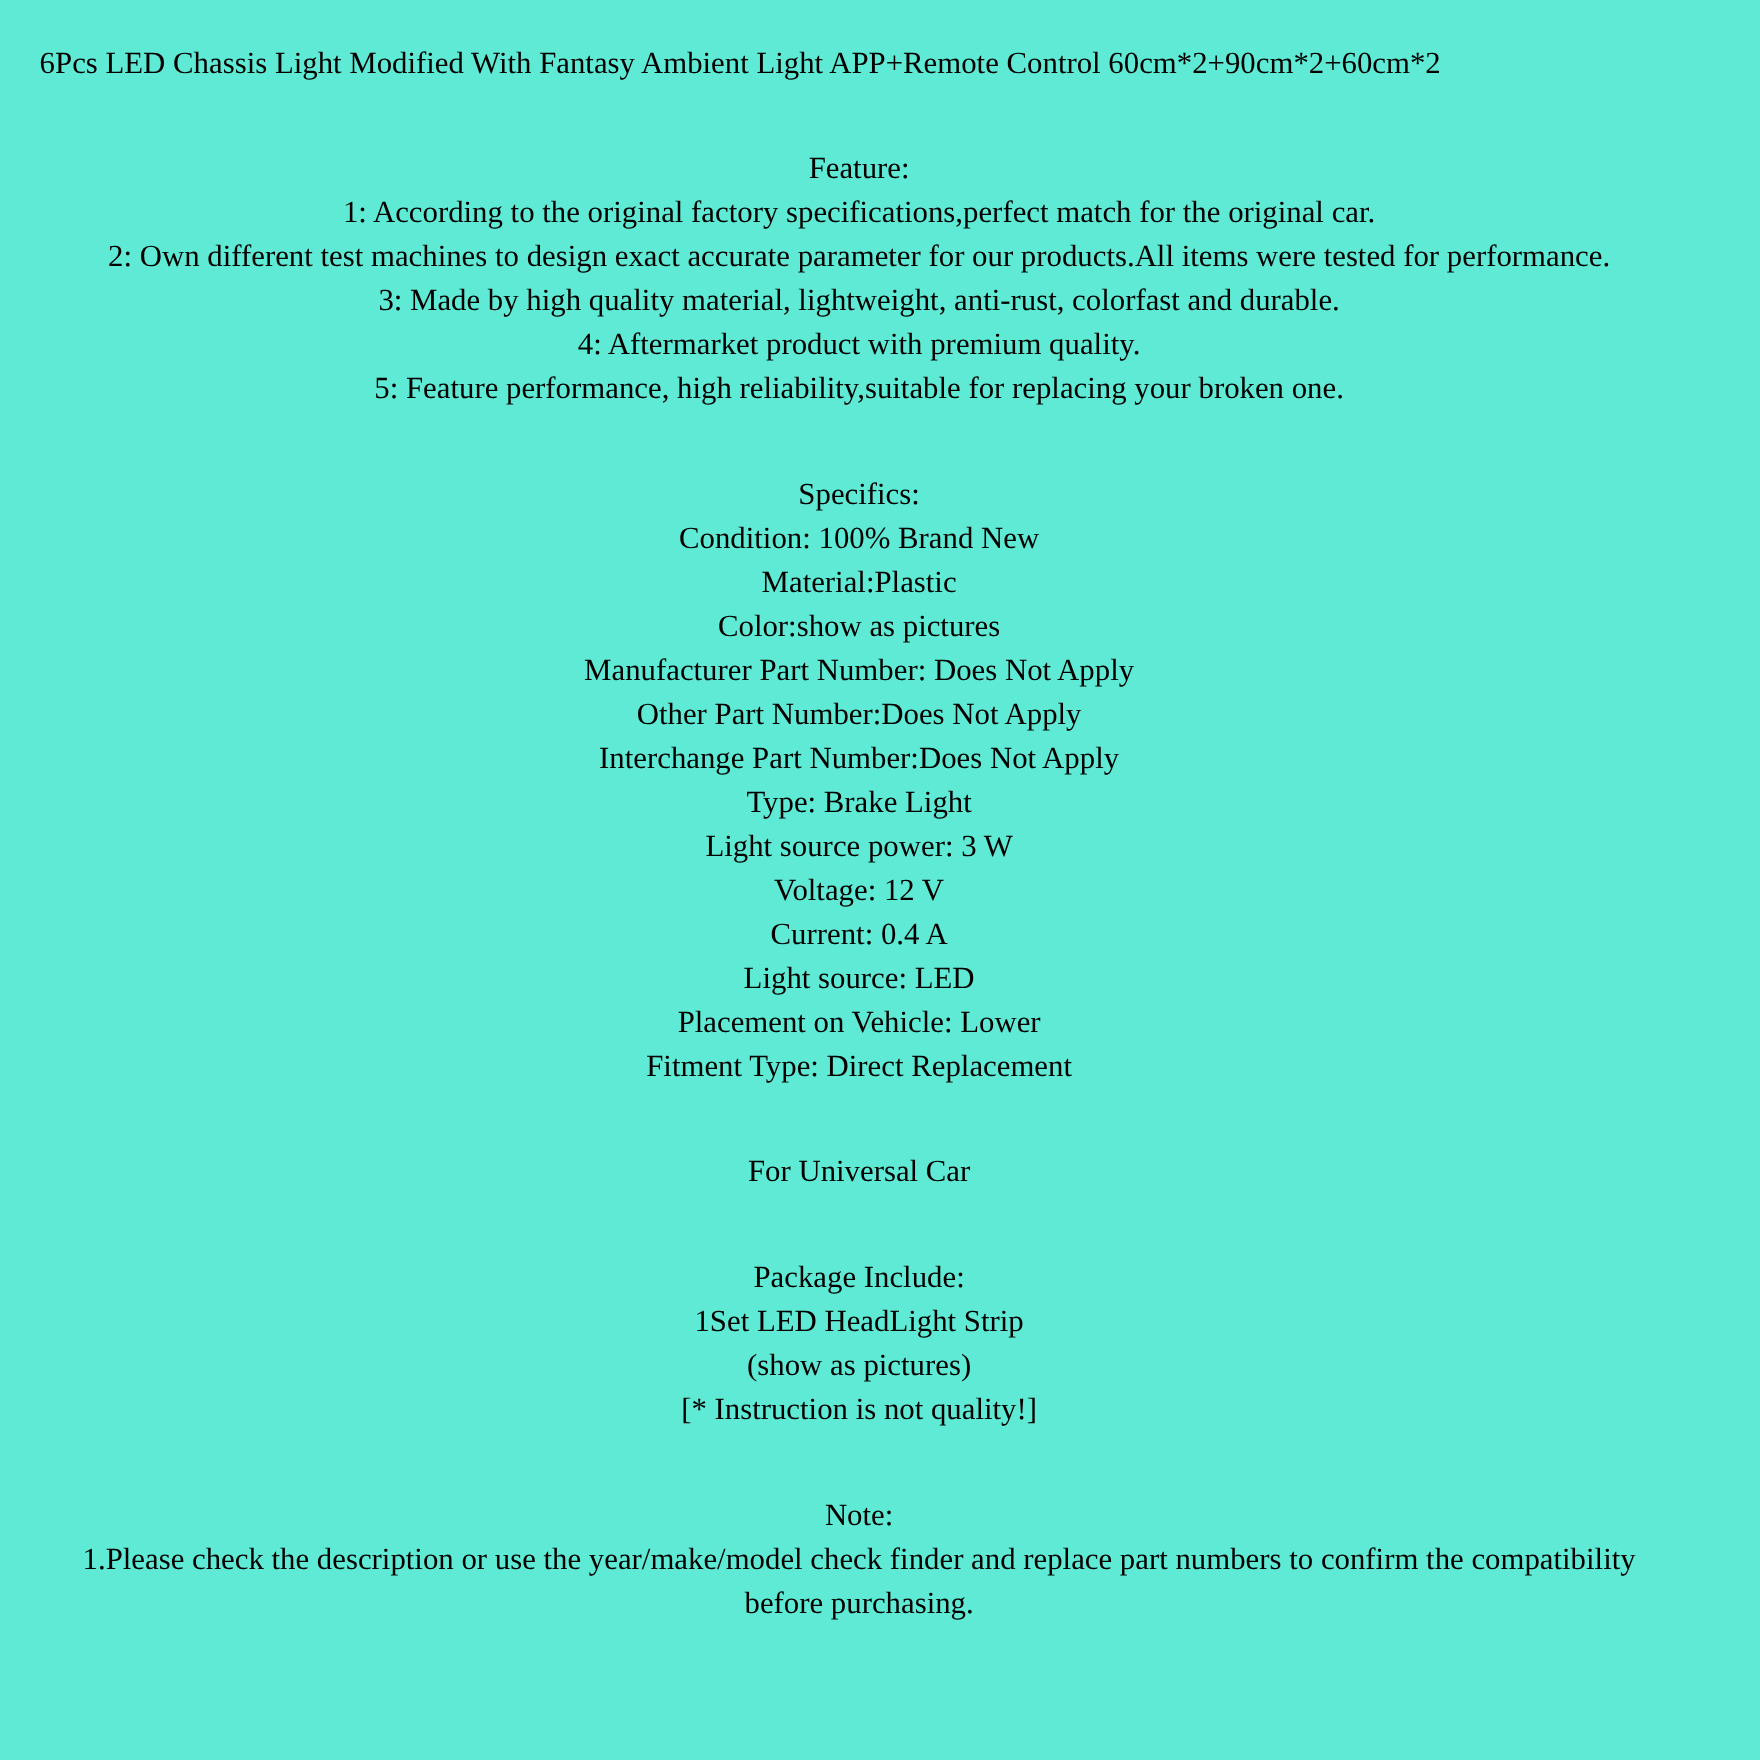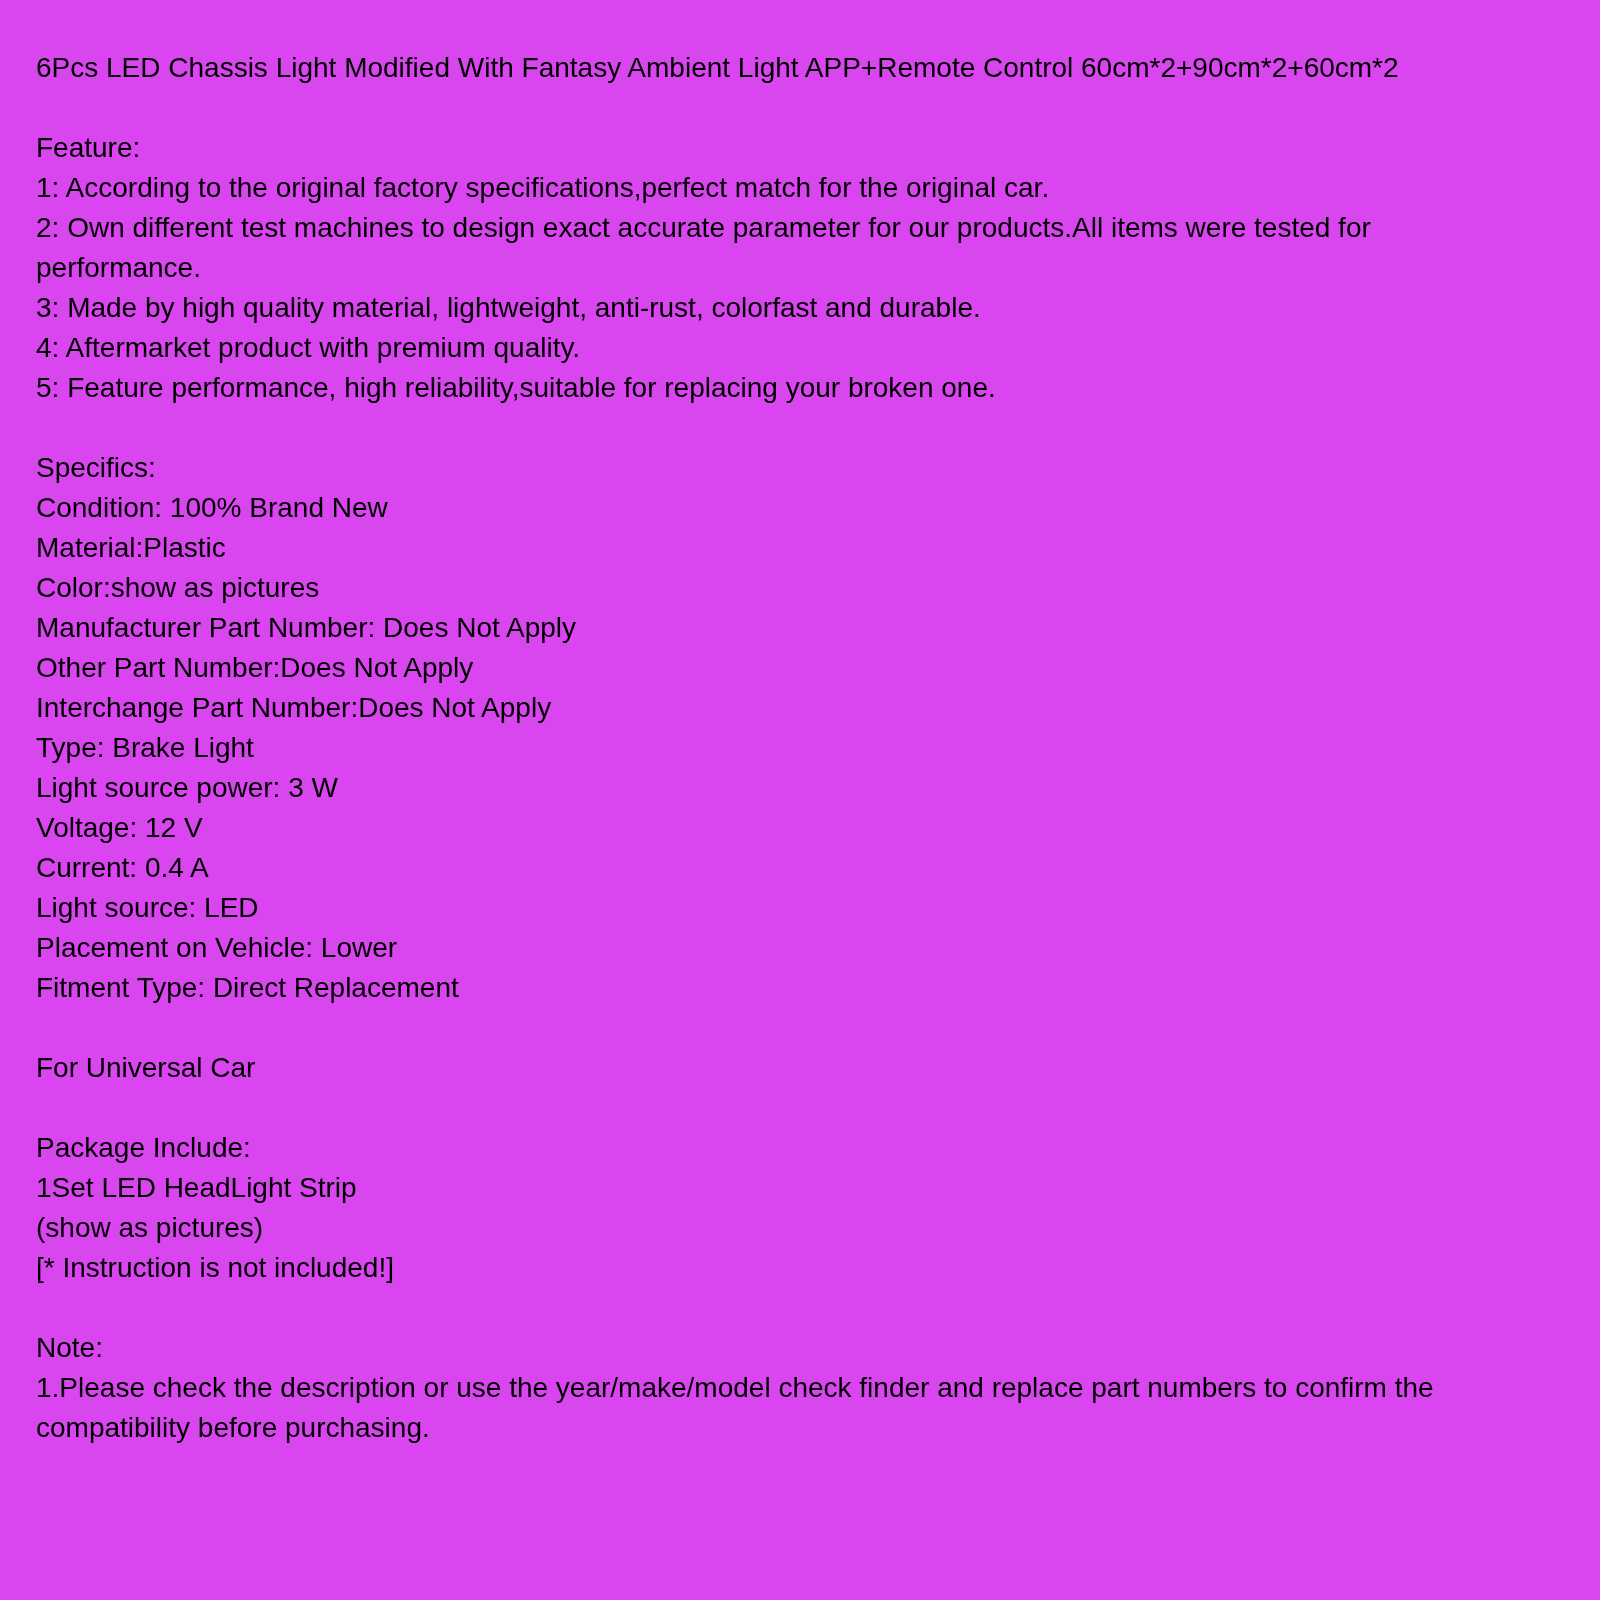--- a/index.html
+++ b/index.html
@@ -5,35 +5,36 @@
   html, body {
     margin: 0;
     padding: 0;
     background: #ffffff;
   }
   .doc {
     position: relative;
     width: 1600px;
     height: 1600px;
     box-sizing: border-box;
-    padding: 48px 74px 0 36px;
-    background: #d946ef;
+    padding: 38px 74px 0 36px;
+    background: #5eead4;
     color: #000000;
-    font-family: Liberation Sans, sans-serif;
+    font-family: Liberation Serif, serif;
     font-size: 28px;
     line-height: 40px;
     overflow: hidden;
   }
   .title {
     margin: 0;
     font-weight: normal;
     white-space: pre-wrap;
   }
   .section {
-    margin-top: 40px; 
+    margin-top: 56px; 
+    text-align: center;
   }
   .line {
     margin: 0;
     white-space: pre-wrap;
   }
 </style>
 </head>
 <body>
 
 <div class="doc">
@@ -67,21 +68,21 @@
   </div>
 
   <div class="section">
     <p class="line">For Universal Car</p>
   </div>
 
   <div class="section">
     <div class="line">Package Include:</div>
     <p class="line">1Set LED HeadLight Strip</p>
     <p class="line">(show as pictures)</p>
-    <p class="line">[* Instruction is not included!]</p>
+    <p class="line">[* Instruction is not quality!]</p>
   </div>
 
   <div class="section">
     <div class="line">Note:</div>
     <p class="line">1.Please check the description or use the year/make/model check finder and replace part numbers to confirm the compatibility before purchasing.</p>
   </div>
 
 </div>
 
 </body></html>

